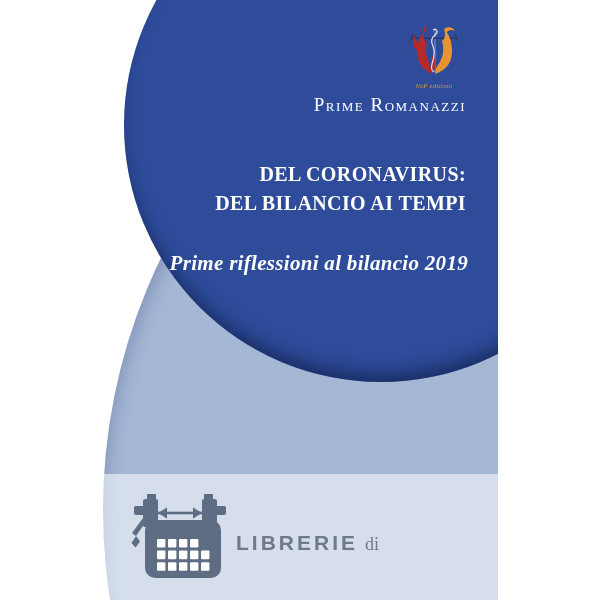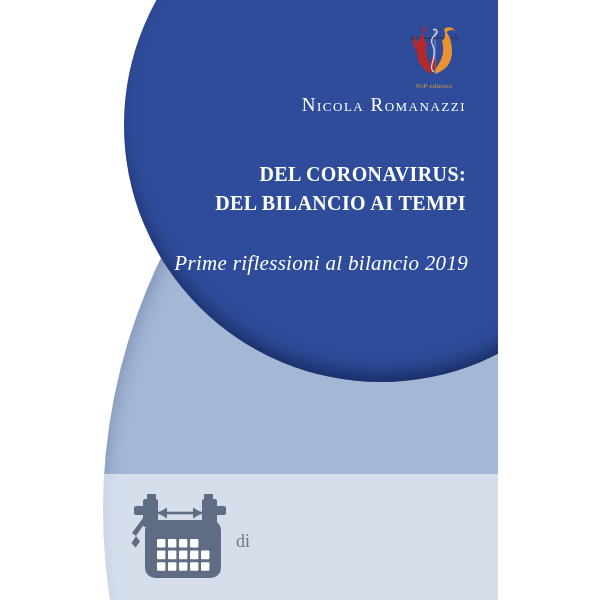--- a/index.html
+++ b/index.html
@@ -18,21 +18,21 @@
   .publisher-logo{position:absolute;left:400px;top:26px;width:68px;text-align:center;}
   .publisher-name{margin-top:2px;font-size:6.5px;font-style:italic;color:var(--logo-label);
                   letter-spacing:0.3px;white-space:nowrap;}
 
   .author{position:absolute;top:94px;right:32px;color:var(--cover-text);
           font-size:19px;font-variant:small-caps;letter-spacing:1.5px;white-space:nowrap;}
 
   .title{position:absolute;top:160px;right:32px;text-align:right;color:var(--cover-text);
          font-size:20px;font-weight:700;line-height:28.5px;letter-spacing:0.4px;white-space:nowrap;}
   .subtitle{position:absolute;top:251px;right:30px;text-align:right;color:var(--cover-text);
-            font-size:21px;font-weight:400;font-style:italic;letter-spacing:0.3px;white-space:nowrap;}
+            font-size:21px;font-weight:700;font-style:italic;letter-spacing:0.3px;white-space:nowrap;}
 
   .band{position:absolute;left:0;top:474px;width:498px;height:126px;
         background:var(--band-overlay);}
   .typewriter{position:absolute;left:127px;top:486px;}
   .watermark-text{position:absolute;left:236px;top:531px;display:flex;align-items:baseline;gap:7px;
                   color:var(--watermark-ink);white-space:nowrap;}
   .wm-caps{font-family:"Liberation Sans",sans-serif;font-size:21px;font-weight:700;letter-spacing:3px;}
   .wm-di{font-family:"Liberation Serif",serif;font-size:18px;font-weight:400;}
 </style>
 </head>
@@ -53,21 +53,21 @@
         <path fill="var(--logo-red)" d="M15,25 C11,21 10,15 13,9 C13,14 15,16 17,18 Z"></path>
         <path fill="var(--logo-red)" d="M22,6 C20,3 21,1 25,0 C23,3 23,4 24,6 Z"></path>
         <path fill="var(--logo-red)" d="M31,45 C28,40 28,34 31,29 C34,34 34,40 32,45 Z"></path>
         <path fill="var(--logo-orange)" d="M33,48 C45,44 50,36 50,25 C50,15 47,8 42,3 C44,9 43,13 40,15 C42,22 42,31 36,39 C34,42 33,45 33,48 Z"></path>
         <path fill="var(--logo-orange)" d="M42,3 C46,0 51,1 53,5 C50,3 46,4 44,7 Z"></path>
         <path d="M31,4 C35,2 37,6 33,9 C29,12 29,16 31,20 C33,25 32,32 30,38 C29,42 30,45 32,46" stroke="var(--logo-line-light)" stroke-width="1.2" fill="none"></path>
       </svg>
       <div class="publisher-name">NeP edizioni</div>
     </div>
 
-    <div class="author">Nicola Romanazzi</div>
+    <div class="author">Prime Romanazzi</div>
 
     <div class="title">
       <div>DEL CORONAVIRUS:</div>
       <div>DEL BILANCIO AI TEMPI</div>
     </div>
 
     <div class="subtitle">Prime riflessioni al bilancio 2019</div>
 
     <div class="band"></div>
 
@@ -98,17 +98,18 @@
         <rect x="74" y="64.6" width="8.4" height="8.6" rx="1"></rect>
         <rect x="30" y="76.2" width="8.4" height="8.6" rx="1"></rect>
         <rect x="41" y="76.2" width="8.4" height="8.6" rx="1"></rect>
         <rect x="52" y="76.2" width="8.4" height="8.6" rx="1"></rect>
         <rect x="63" y="76.2" width="8.4" height="8.6" rx="1"></rect>
         <rect x="74" y="76.2" width="8.4" height="8.6" rx="1"></rect>
       </g>
     </svg>
 
     <div class="watermark-text">
+      <span class="wm-caps">LIBRERIE</span>
       <span class="wm-di">di</span>
     </div>
 
   </div>
 </div>
 
 </body></html>

